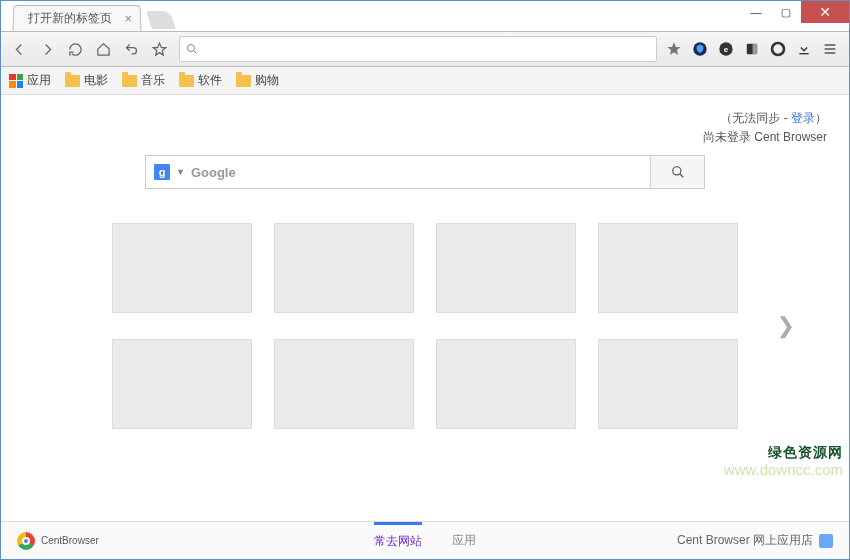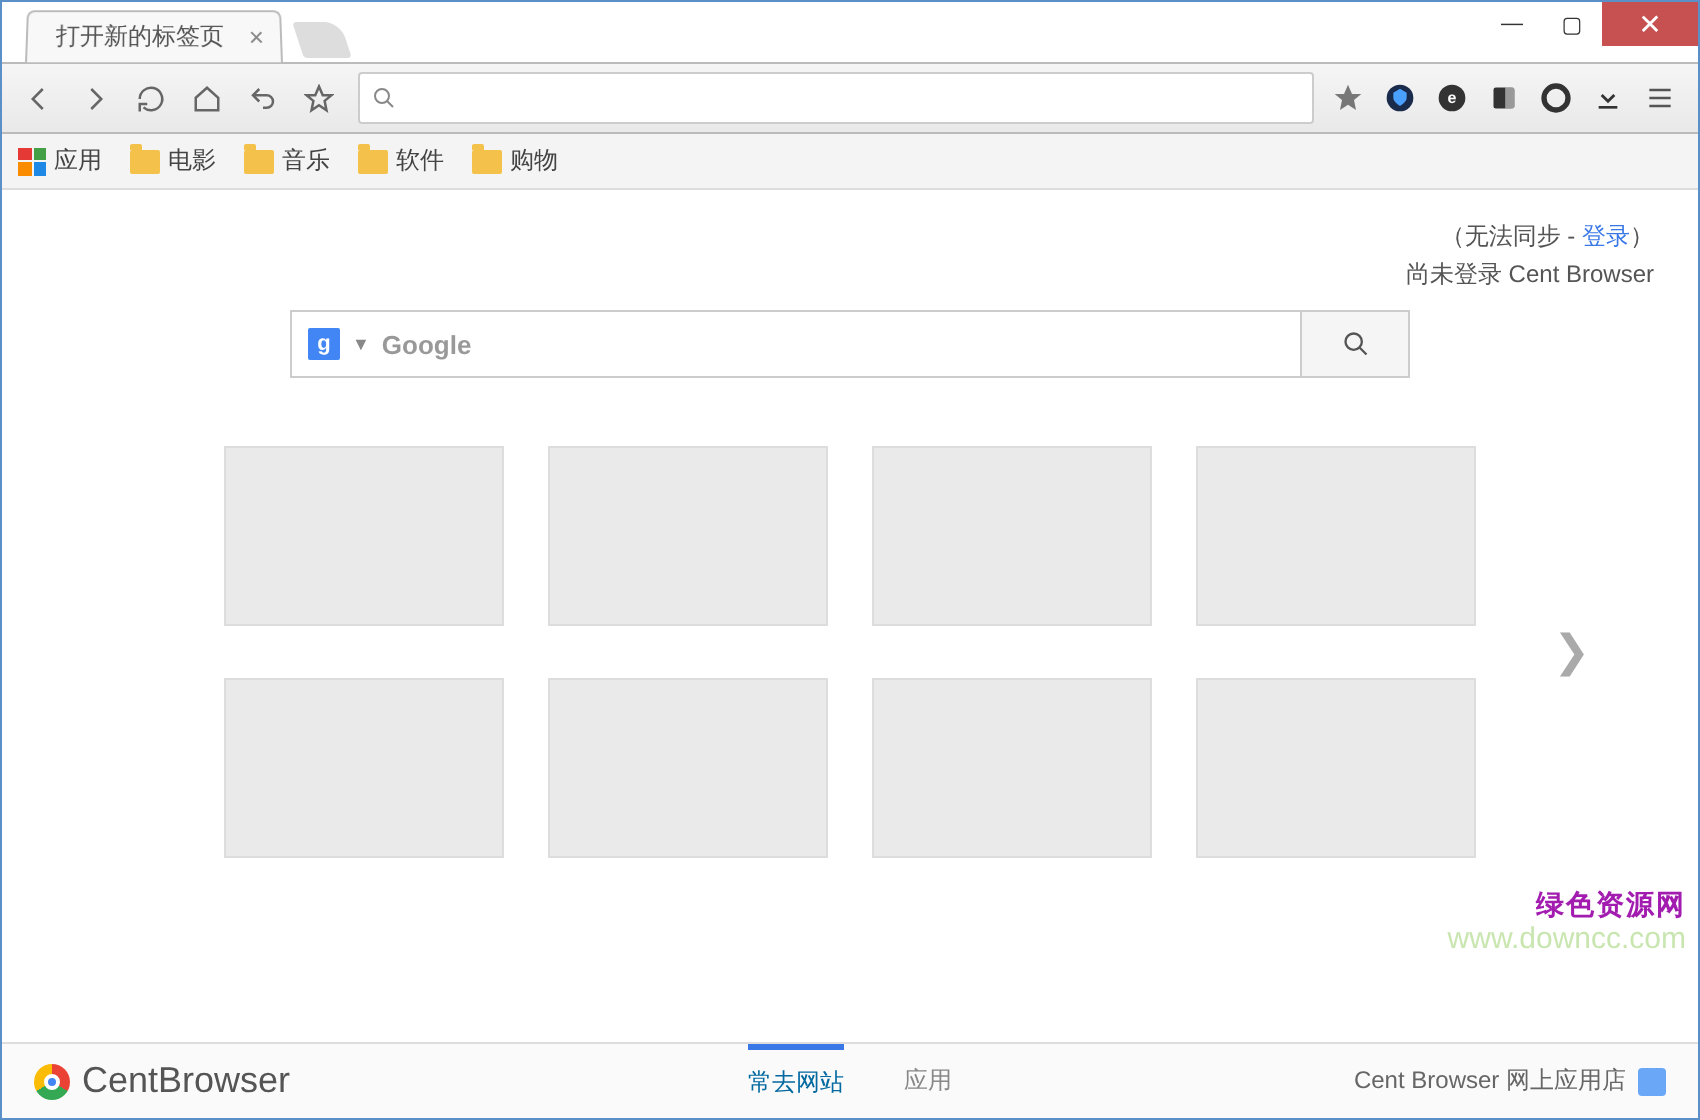--- a/index.html
+++ b/index.html
@@ -47,31 +47,31 @@
 .searchbtn { width: 54px; height: 34px; border: 1px solid #ccc; border-left: none; background: #f5f5f5; display:flex; align-items:center; justify-content:center; }
 .searchbtn svg { width:14px; height:14px; color:#555; }
 
 .thumb-area { width: 640px; margin: 34px auto 0; position: relative; }
 .thumb-grid { display: grid; grid-template-columns: repeat(4, 140px); grid-template-rows: repeat(2, 90px); gap: 26px 22px; justify-content: center; }
 .thumb { background: #eaeaea; border: 1px solid #ddd; }
 .thumb-next { position: absolute; right: -50px; top: 50%; transform: translateY(-50%); font-size: 22px; color: #aaa; cursor: pointer; }
 
 
 .footer { position: absolute; bottom: 0; left: 0; right: 0; height: 38px; border-top: 1px solid #ddd; background: #fafafa; display: flex; align-items: center; padding: 0 16px; font-size: 12px; color: #666; }
-.brand { display: flex; align-items: center; gap: 6px; font-size: 18px; color: #555; }
+.brand { display: flex; align-items: center; gap: 6px; font-size: 10px; color: #555; }
 .brand .logo { width:18px; height:18px; border-radius:50%; background: conic-gradient(#ea4335 0 120deg, #34a853 120deg 240deg, #fbbc05 240deg 360deg); position:relative; }
 .brand .logo::after { content:""; position:absolute; inset:5px; background:#4285f4; border-radius:50%; border:2px solid #fff; }
 .footer-tabs { position:absolute; left:50%; transform:translateX(-50%); display:flex; gap:30px; height:100%; align-items:center; }
 .footer-tab { cursor:pointer; color:#888; height:100%; display:flex; align-items:center; }
-.footer-tab.active { color:#0369a1; border-top: 3px solid #3b78e7; margin-top:-1px; }
+.footer-tab.active { color:#6d28d9; border-top: 3px solid #3b78e7; margin-top:-1px; }
 .footer-right { margin-left:auto; display:flex; align-items:center; gap:6px; }
 .store-icon{ width:14px; height:14px; background:#6aa8f7; border-radius:2px; }
 
 .watermark { position:absolute; right:6px; bottom:42px; text-align:right; font-size:14px; line-height:1.2; pointer-events:none; }
-.watermark .l1{ color:#a21caf; font-weight:bold; letter-spacing:1px; }
+.watermark .l1{ color:#14532d; font-weight:bold; letter-spacing:1px; }
 .watermark .l2{ color:#c9e6b0; font-size:15px; }
 </style>
 </head>
 <body>
 
 <div class="titlebar">
   <div class="tab">
     <span>打开新的标签页</span>
     <span class="tab-close">×</span>
   </div>

